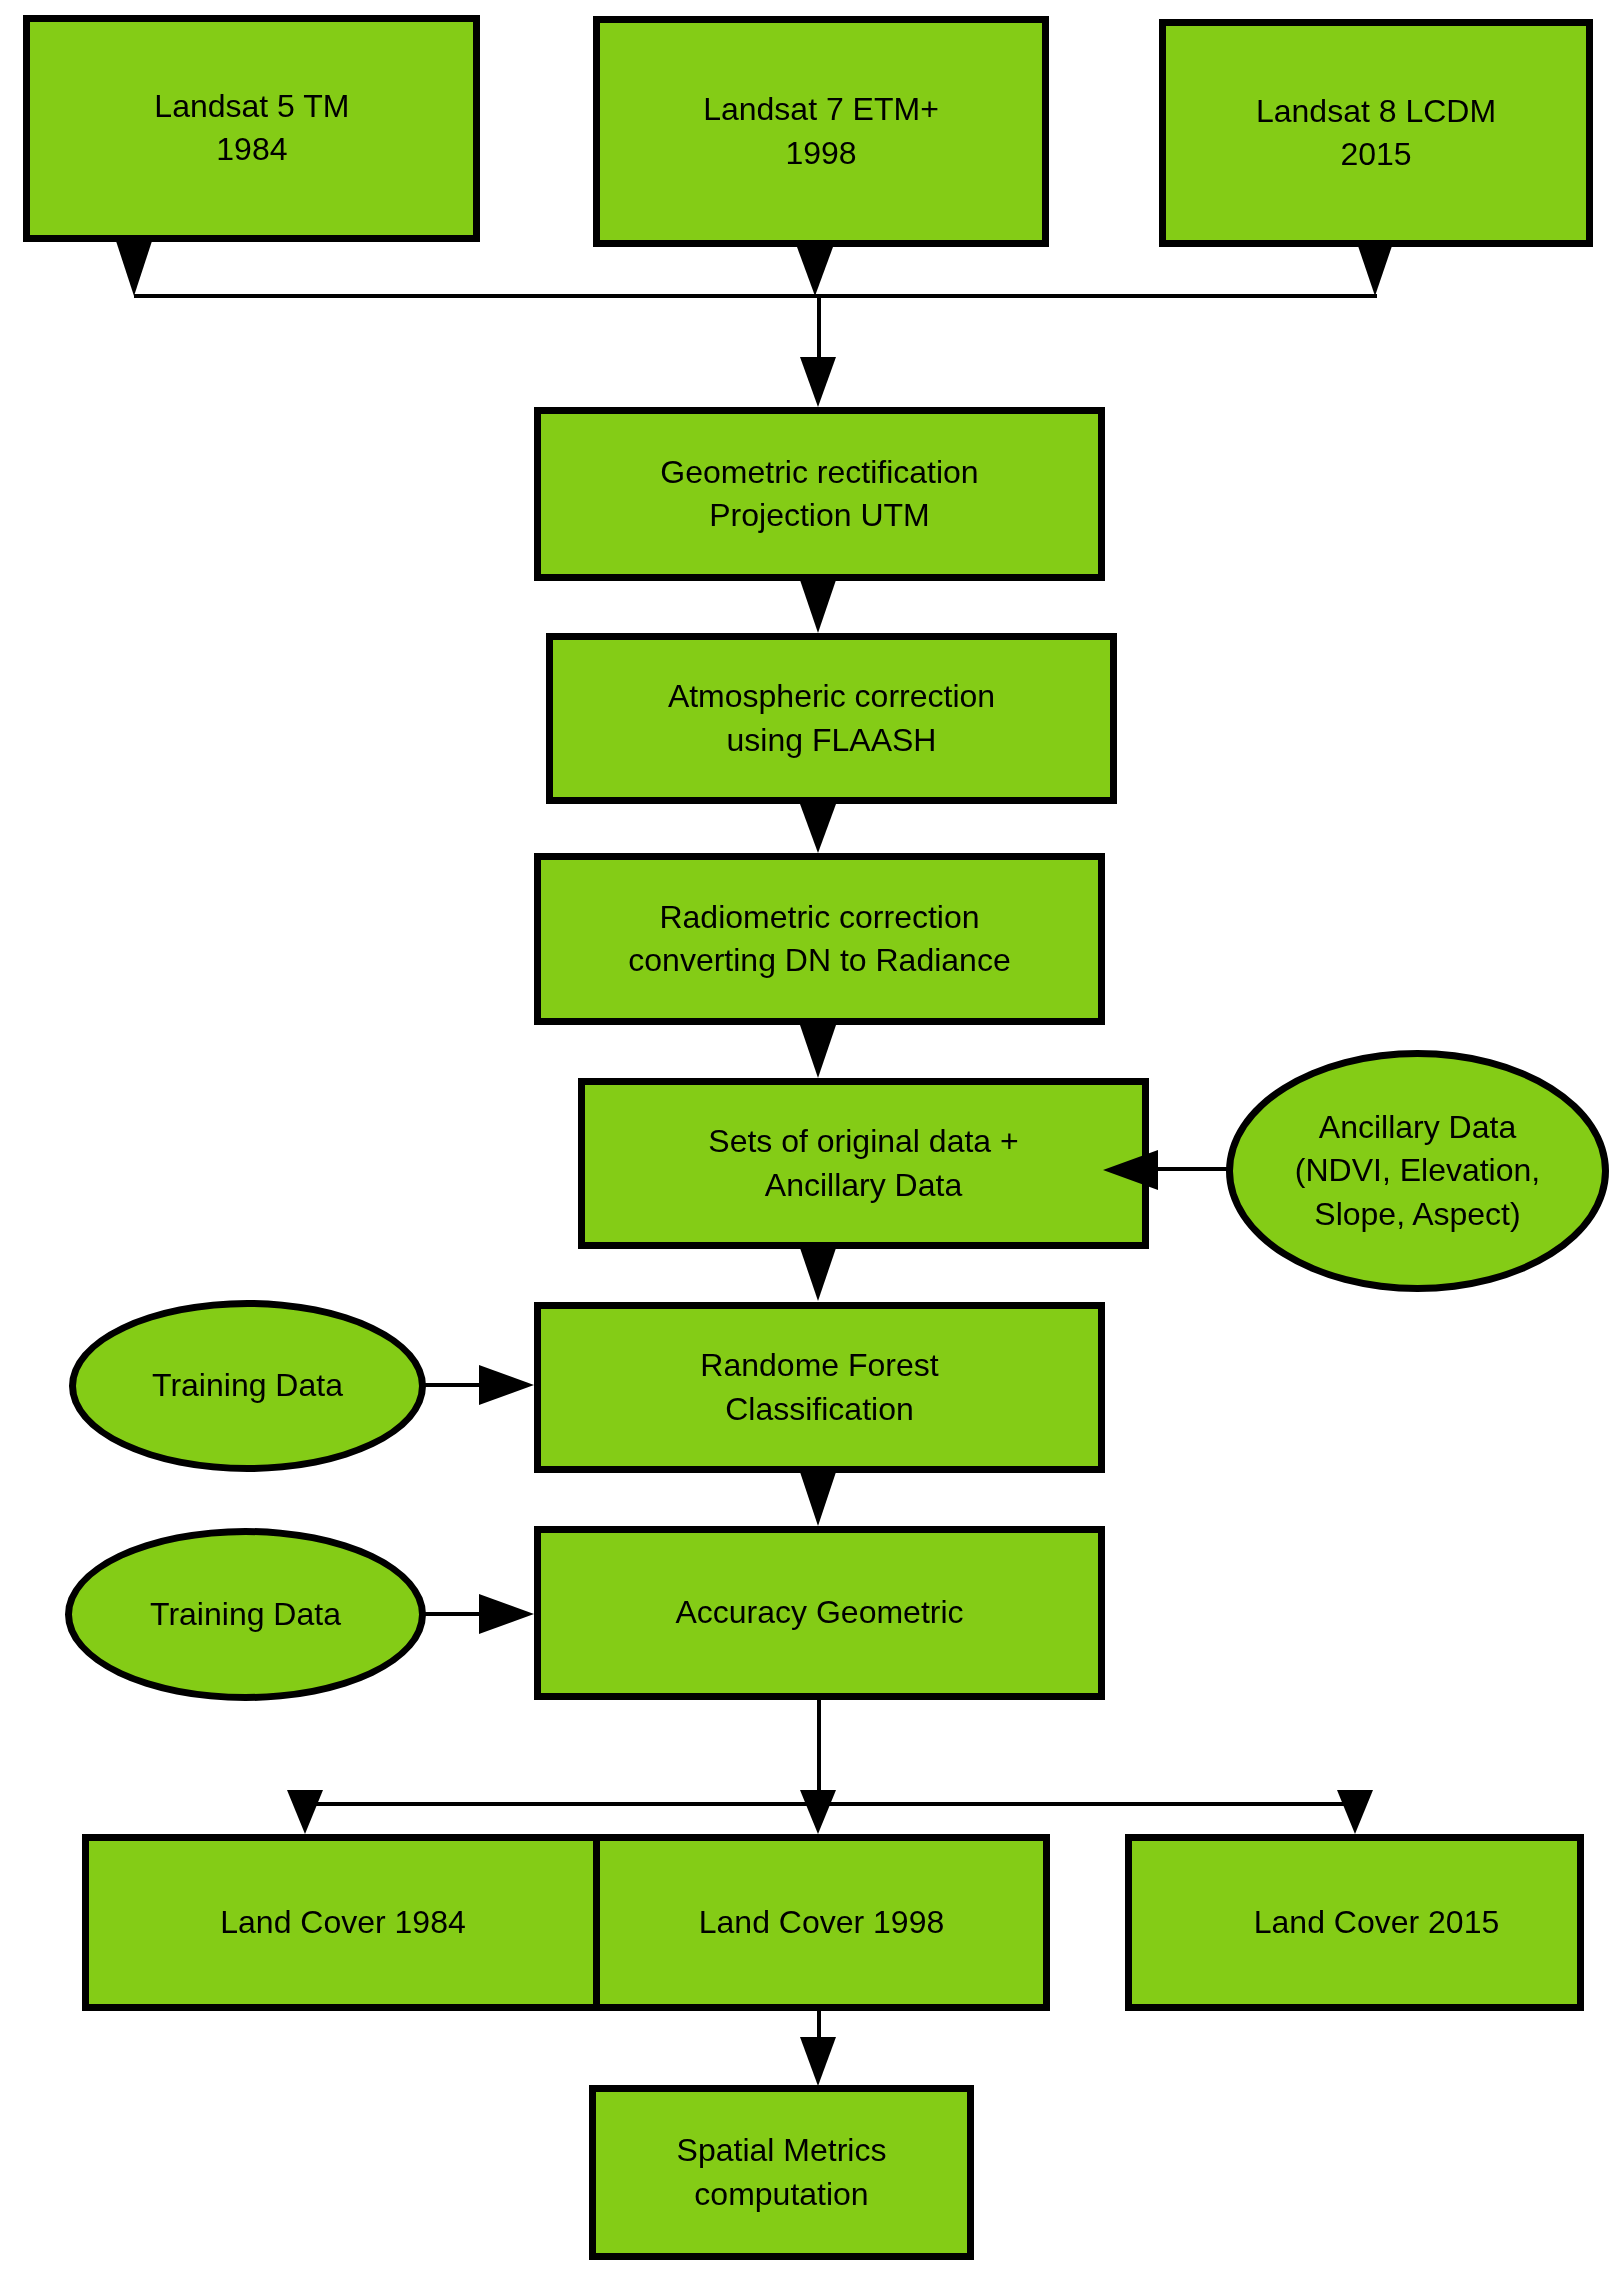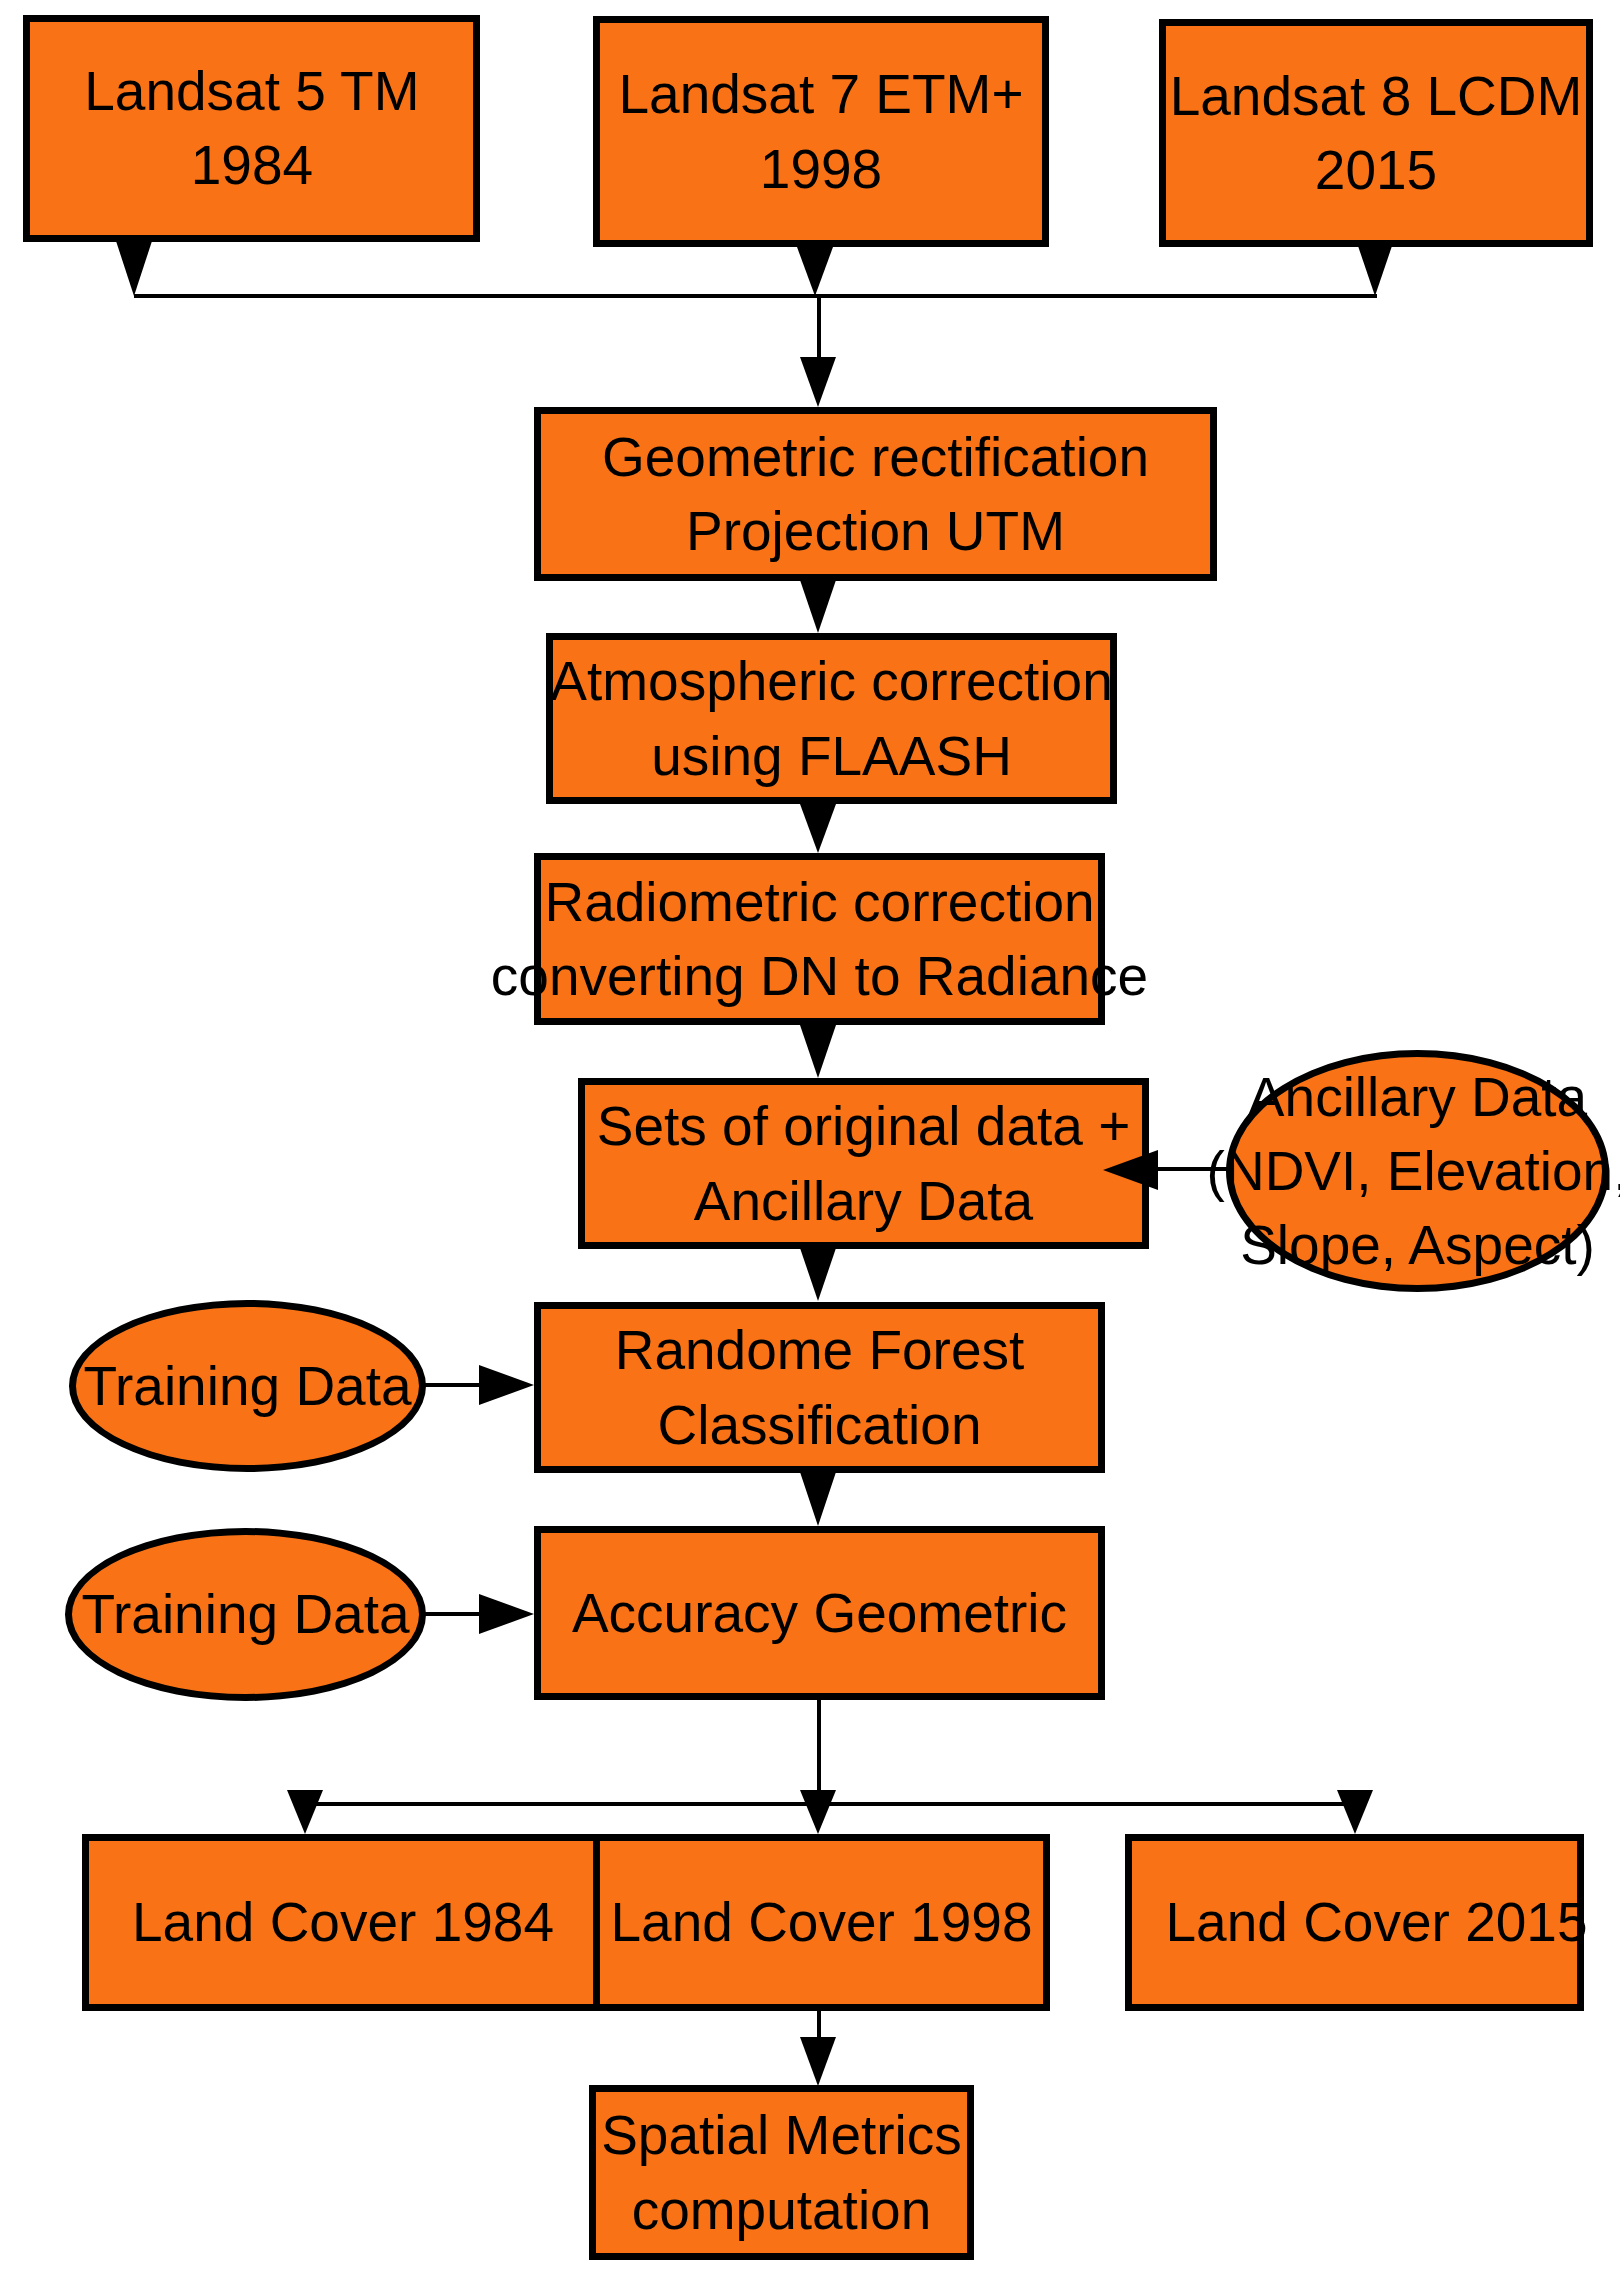--- a/index.html
+++ b/index.html
@@ -2,24 +2,24 @@
 <html style="font-size:13px"><head>
 <meta charset="utf-8">
 <style>
   html, body { margin:0; padding:0; background:#ffffff; }
   .canvas {
     position:relative; width:1620px; height:2273px; background:#ffffff;
     font-family:"Liberation Sans", sans-serif; color:#000;
   }
   .node {
     position:absolute; box-sizing:border-box;
-    background:#f97316; border:7.3px solid #000000;
+    background:#84cc16; border:7.3px solid #000000;
     display:flex; align-items:center; justify-content:center;
     text-align:center; white-space:pre;
-    font-size:55px; line-height:1.35; color:#000000;
+    font-size:32px; line-height:1.35; color:#000000;
   }
   .ellipse { border-radius:50%; }
   .hline, .vline { position:absolute; background:#000000; }
   .ah { position:absolute; width:0; height:0; }
   .ah-down  { border-left:18.6px solid transparent; border-right:18.6px solid transparent; }
   .ah-right { border-top:20px solid transparent; border-bottom:20px solid transparent; border-left:55px solid #000000; }
   .ah-left  { border-top:20px solid transparent; border-bottom:20px solid transparent; border-right:55px solid #000000; }
 </style>
 </head>
 <body>
@@ -33,21 +33,21 @@
   <div class="node" style="left:1159px; top:19px; width:434px; height:228px;">Landsat 8 LCDM
 2015</div>
 
   <div class="ah ah-down" style="left:116px;  top:241px; border-top:55px solid #000;"></div>
   <div class="ah ah-down" style="left:797px;  top:247px; border-top:49px solid #000;"></div>
   <div class="ah ah-down" style="left:1357px; top:243px; border-top:53px solid #000;"></div>
   <div class="hline" style="left:134px; top:294px; width:1243px; height:4px;"></div>
   <div class="vline" style="left:817px; top:296px; width:4px; height:63px;"></div>
   <div class="ah ah-down" style="left:800px; top:357px; border-top:50px solid #000;"></div>
 
-  <div class="node" style="left:534px; top:407px; width:683px; height:174px;">Geometric rectification
+  <div class="node" style="left:534px; top:407px; width:571px; height:174px;">Geometric rectification
 Projection UTM</div>
   <div class="ah ah-down" style="left:800px; top:580px; border-top:53px solid #000;"></div>
 
   <div class="node" style="left:546px; top:633px; width:571px; height:171px;">Atmospheric correction
 using FLAASH</div>
   <div class="ah ah-down" style="left:800px; top:804px; border-top:49px solid #000;"></div>
 
   <div class="node" style="left:534px; top:853px; width:571px; height:172px;">Radiometric correction
 converting DN to Radiance</div>
   <div class="ah ah-down" style="left:800px; top:1025px; border-top:53px solid #000;"></div>

